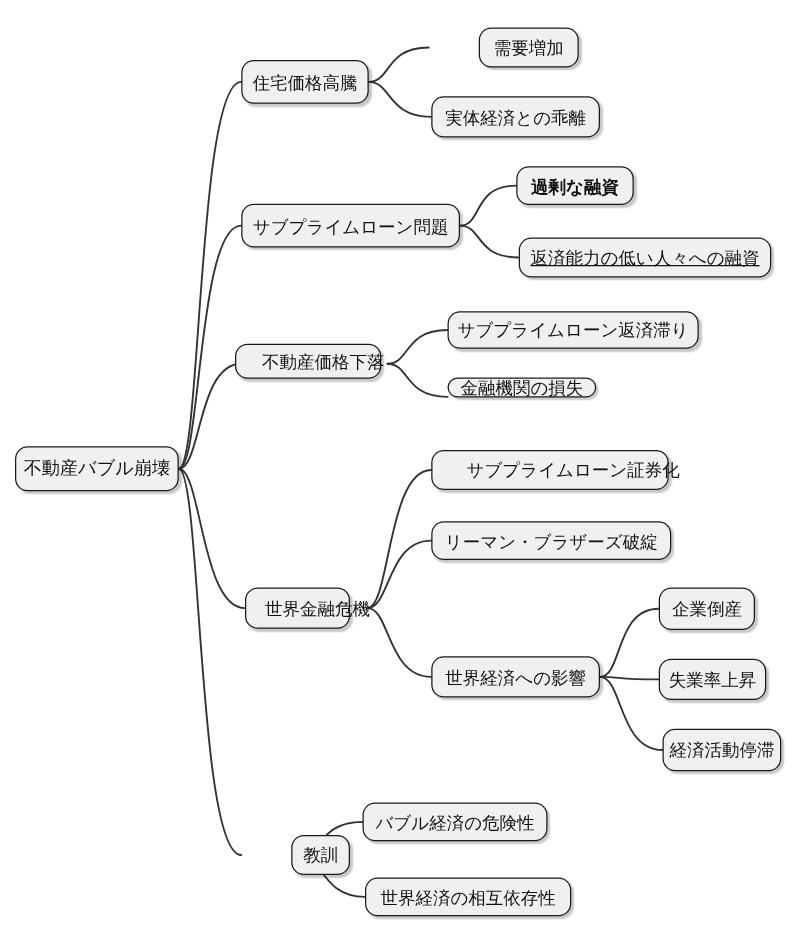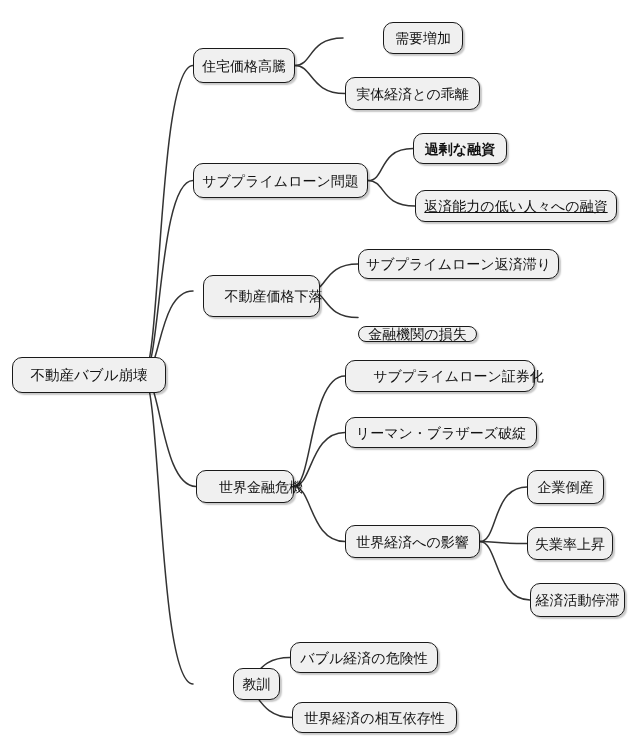--- a/index.html
+++ b/index.html
@@ -77,51 +77,51 @@
       <path d="M 294 486.5 C 312 486.5, 310 376, 345 376"></path>
       <path d="M 294 486.5 C 312 486.5, 310 432.5, 345 432.5"></path>
       <path d="M 294 486.5 C 312 486.5, 310 541.5, 345 541.5"></path>
       <path d="M 480 541.5 C 498 541.5, 492 487, 527 487"></path>
       <path d="M 480 541.5 C 498 541.5, 492 543.5, 527 543.5"></path>
       <path d="M 480 541.5 C 498 541.5, 495 600, 530 600"></path>
       <path d="M 240 684 C 258 684, 255 657.5, 290 657.5"></path>
       <path d="M 240 684 C 258 684, 257 717.5, 292 717.5"></path>
     </svg>
   <div class="node-layer">
-      <div class="node root" style="left: 12px; top: 357px; width: 154px; height: 36px;">
+      <div class="node root" style="left: 12px; top: 357px; width: 131px; height: 36px;">
         <span>不動産バブル崩壊</span>
       </div>
       <div class="node" style="left: 193px; top: 48px; width: 102px; height: 35px;">
         <span>住宅価格高騰</span>
       </div>
       <div class="node" style="left: 343px; top: 22px; width: 80px; height: 32px; margin-left: 40px;">
         <span>需要増加</span>
       </div>
       <div class="node" style="left: 345px; top: 77px; width: 135px; height: 33px;">
         <span>実体経済との乖離</span>
       </div>
       <div class="node" style="left: 193px; top: 163px; width: 175px; height: 35px;">
         <span>サブプライムローン問題</span>
       </div>
       <div class="node" style="left: 413px; top: 133px; width: 94px; height: 31px; font-weight: bold;">
         <span>過剰な融資</span>
       </div>
       <div class="node" style="left: 415px; top: 190px; width: 202px; height: 32px; text-decoration: underline;">
         <span>返済能力の低い人々への融資</span>
       </div>
-      <div class="node" style="left: 203px; top: 275px; width: 117px; height: 42px; padding-left: 24px;">
+      <div class="node" style="left: 188px; top: 275px; width: 117px; height: 28px; padding-left: 24px;">
         <span>不動産価格下落</span>
       </div>
       <div class="node" style="left: 358px; top: 249px; width: 201px; height: 30px;">
         <span>サブプライムローン返済滞り</span>
       </div>
-      <div class="node" style="left: 358px; top: 302px; width: 119px; height: 16px; margin-top: 24px;">
+      <div class="node" style="left: 358px; top: 302px; width: 119px; height: 16px;">
         <span>金融機関の損失</span>
       </div>
-      <div class="node" style="left: 196px; top: 470px; width: 98px; height: 33px; padding-left: 32px;">
+      <div class="node" style="left: 196px; top: 470px; width: 84px; height: 33px; padding-left: 32px;">
         <span>世界金融危機</span>
       </div>
       <div class="node" style="left: 345px; top: 360px; width: 190px; height: 32px; padding-left: 37px;">
         <span>サブプライムローン証券化</span>
       </div>
       <div class="node" style="left: 345px; top: 417px; width: 192px; height: 31px;">
         <span>リーマン・ブラザーズ破綻</span>
       </div>
       <div class="node" style="left: 345px; top: 525px; width: 135px; height: 33px;">
         <span>世界経済への影響</span>

